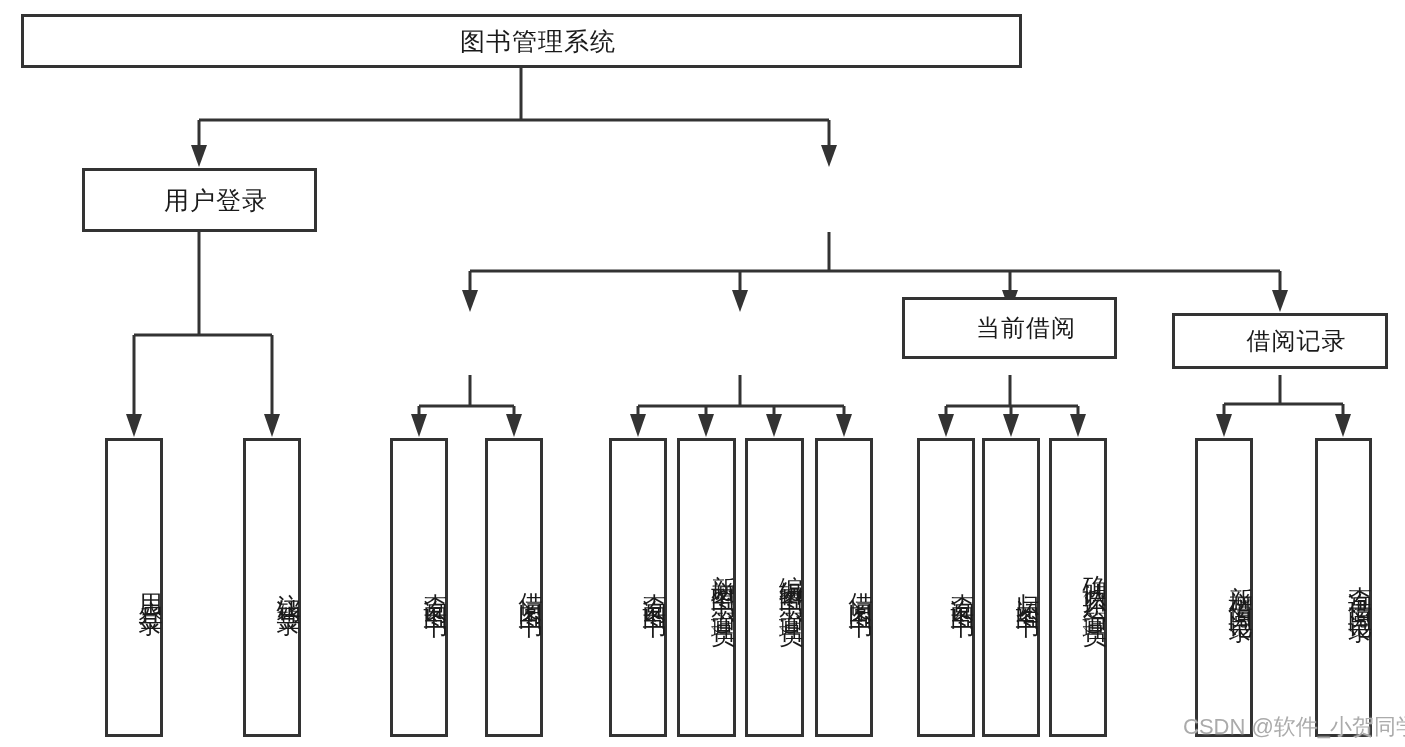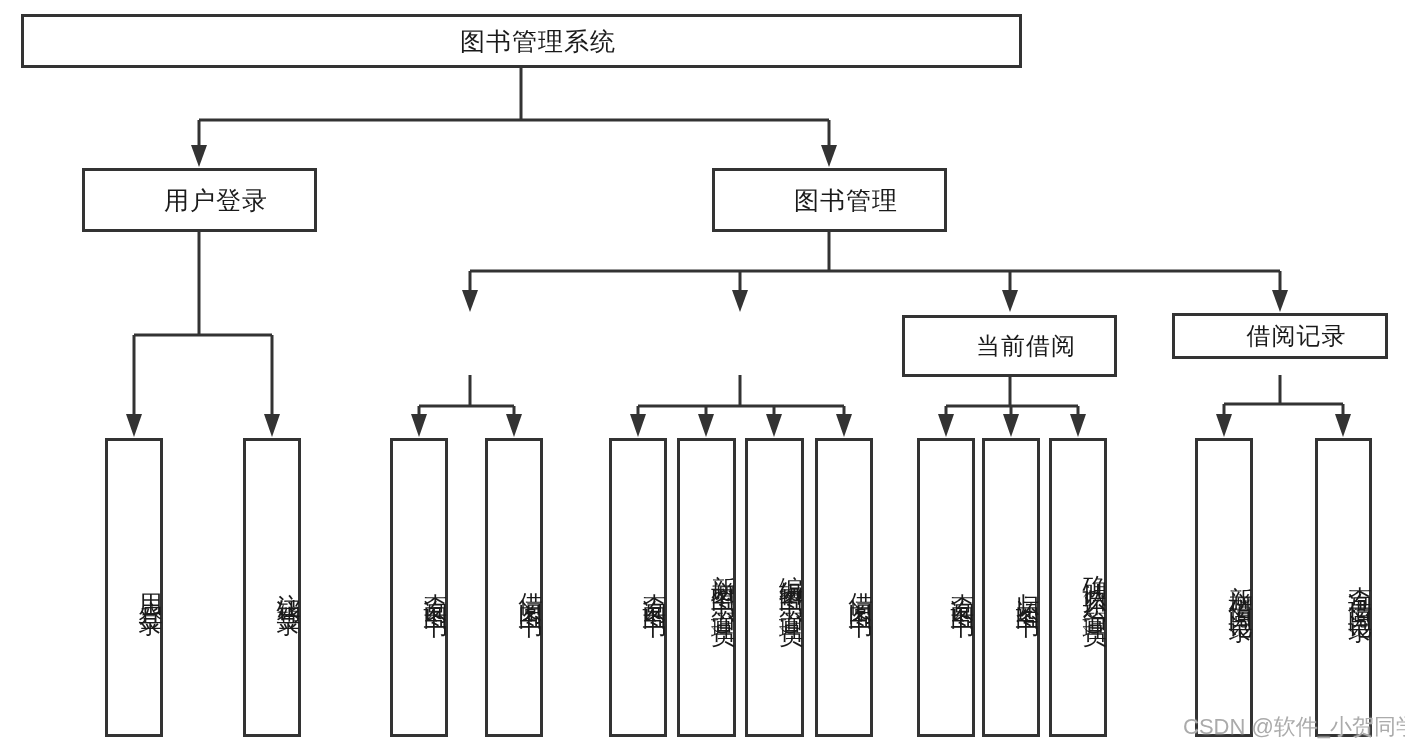--- a/index.html
+++ b/index.html
@@ -28,22 +28,22 @@
     font-size:24px;
     letter-spacing:7px;
     line-height:1;
   }
   
   #node-root{left:21px;top:14px;width:1001px;height:54px;}
   #node-user-login{left:82px;top:168px;width:235px;height:64px;}
   #node-book-management{left:712px;top:168px;width:235px;height:64px;}
   #node-new-book-recommend{left:363px;top:313px;width:215px;height:62px;}
   #node-book-borrow{left:633px;top:313px;width:215px;height:62px;}
-  #node-current-borrow{left:902px;top:315px;width:215px;height:62px;}
-  #node-borrow-records{left:1172px;top:313px;width:216px;height:46px;font-family:Liberation Serif, serif;}
+  #node-current-borrow{left:902px;top:297px;width:215px;height:62px;}
+  #node-borrow-records{left:1172px;top:313px;width:216px;height:56px;font-family:Liberation Serif, serif;}
   .leaf{top:438px;width:58px;height:299px;}
   #leaf-0{left:105px;} #leaf-1{left:243px;}
   #leaf-2{left:390px;} #leaf-3{left:485px;}
   #leaf-4{left:609px;} #leaf-5{left:677px;width:59px;}
   #leaf-6{left:745px;width:59px;} #leaf-7{left:815px;}
   #leaf-8{left:917px;} #leaf-9{left:982px;} #leaf-10{left:1049px;}
   #leaf-11{left:1195px;} #leaf-12{left:1315px;width:57px;}
   #watermark{
     position:absolute;left:1183px;top:712px;
     font-size:22px;color:#ababab;
@@ -120,23 +120,20 @@
     <polygon class="arrow" points="1335,414 1351,414 1343,437"></polygon>
   </svg>
 
   <div class="box" id="node-root">
     <span class="hlabel">图书管理系统</span>
   </div>
 
   <div class="box" id="node-user-login">
     <span class="hlabel">用户登录</span>
   </div>
-  <div class="box" id="node-book-management">
-    <span class="hlabel">图书管理</span>
-  </div>
 
   <div class="box l3" id="node-current-borrow">
     <span class="hlabel">当前借阅</span>
   </div>
   <div class="box l3" id="node-borrow-records">
     <span class="hlabel">借阅记录</span>
   </div>
 
   <div class="box leaf" id="leaf-0">
     <span class="vlabel">用户登录</span>

